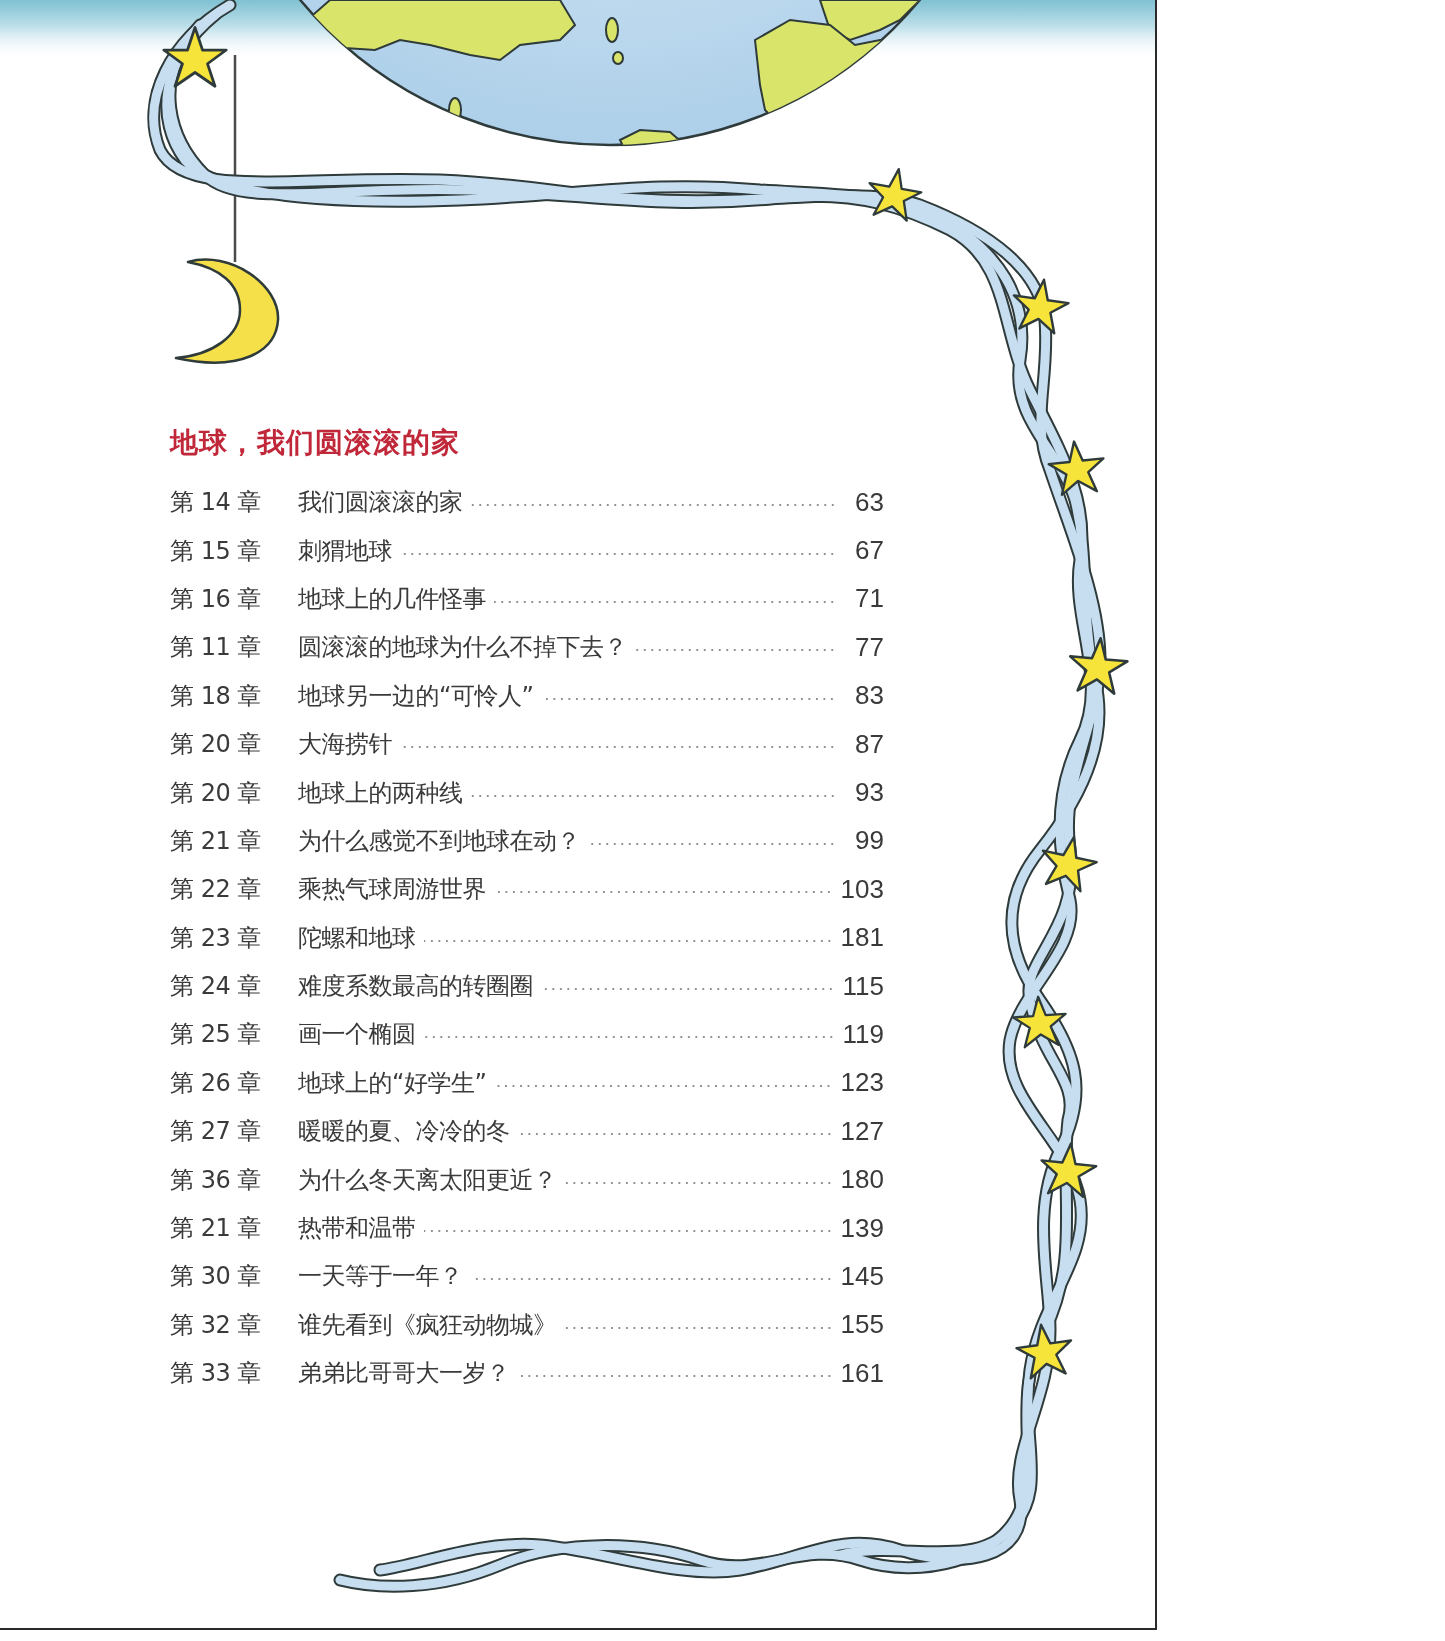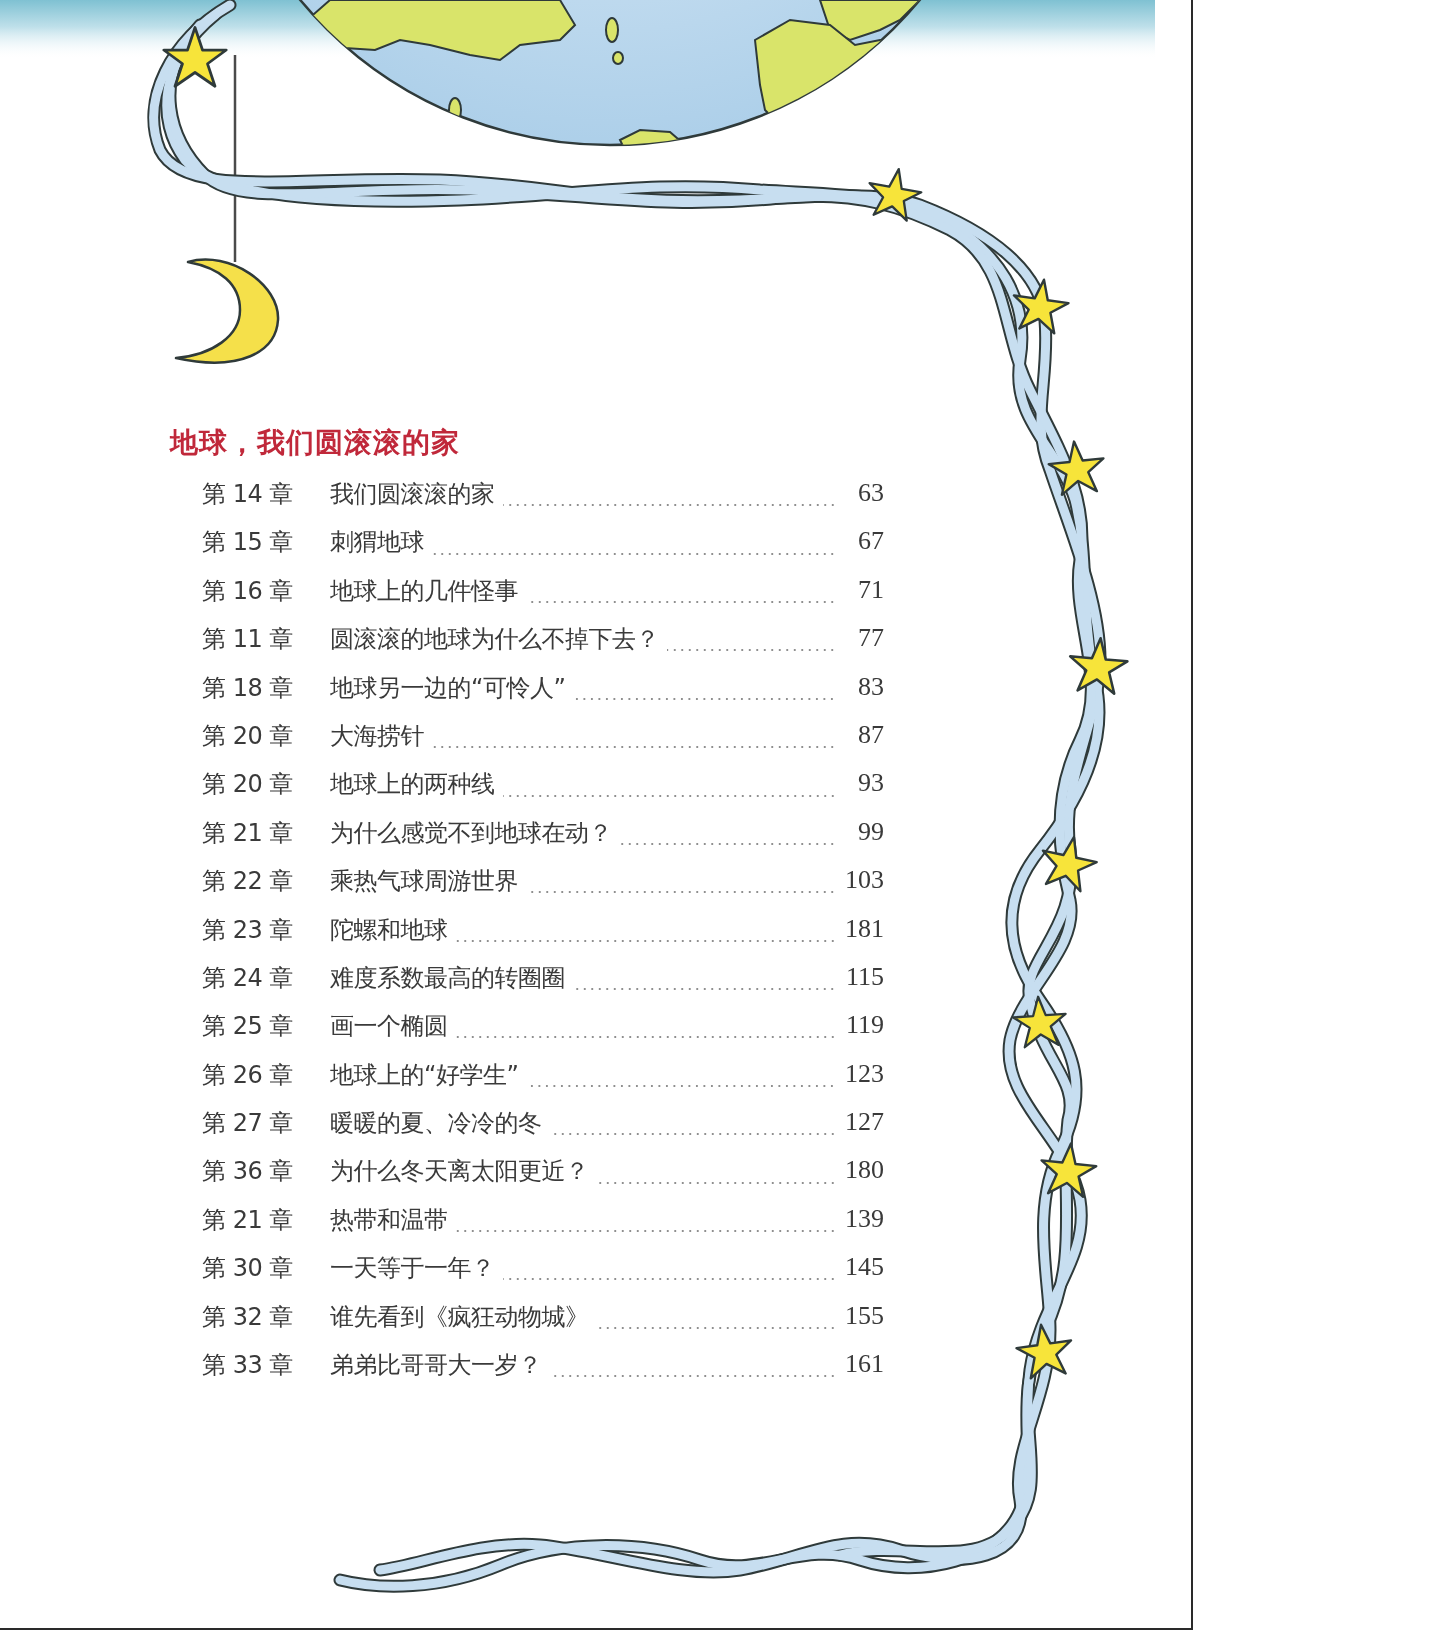--- a/index.html
+++ b/index.html
@@ -1,31 +1,31 @@
 <!DOCTYPE html>
 <html><head>
 <meta charset="utf-8">
 <style>
   html, body { margin:0; padding:0; background:#ffffff; }
   body { width:1445px; height:1641px; position:relative; overflow:hidden;
          font-family:"DejaVu Sans","Liberation Sans",sans-serif; }
   .page { position:absolute; left:0; top:0; width:1155px; height:1628px;
           background:#ffffff; border-right:2px solid #2a2a2a; border-bottom:2px solid #2a2a2a;
-          overflow:hidden;padding-left:36px; }
+          overflow:hidden; }
   .art { position:absolute; left:0; top:0; width:1155px; height:1628px; }
   .toc-title { position:absolute; left:170px; top:424px; font-size:28px; font-weight:bold;
                color:#c0283a; letter-spacing:1px; white-space:nowrap; }
   .toc { position:absolute; left:170px; top:478px; width:714px; margin:0; padding:0; list-style:none; }
-  .toc-row { height:48.4px; display:flex; font-size:24px; color:#3a3a3a;margin-left:32px; }
+  .toc-row { height:48.4px; display:flex; align-items:center; font-size:24px; color:#3a3a3a; }
   .chap-no { width:128px; flex:0 0 128px; white-space:nowrap; letter-spacing:-0.5px; }
   .chap-title { white-space:nowrap; letter-spacing:-0.5px; }
   .leader { flex:1 1 auto; margin:0 8px; height:2px; align-self:center; margin-top:6px;
             background-image:radial-gradient(circle, #555 0.9px, transparent 1.2px);
             background-size:7.5px 3px; background-repeat:repeat-x; background-position:right center; }
-  .page-no { flex:0 0 auto; min-width:40px; text-align:right; font-family:Liberation Serif, serif; font-size:26px; }
+  .page-no { flex:0 0 auto; min-width:40px; text-align:right; font-family:Liberation Sans, sans-serif; font-size:26px; }
 </style>
 </head>
 <body>
 
 <div class="page">
 
   <svg class="art" viewBox="0 0 1155 1628" xmlns="http://www.w3.org/2000/svg">
     <defs>
       <linearGradient id="sky" x1="0" y1="0" x2="0" y2="1">
         <stop offset="0" stop-color="#7fc1d2"></stop>

